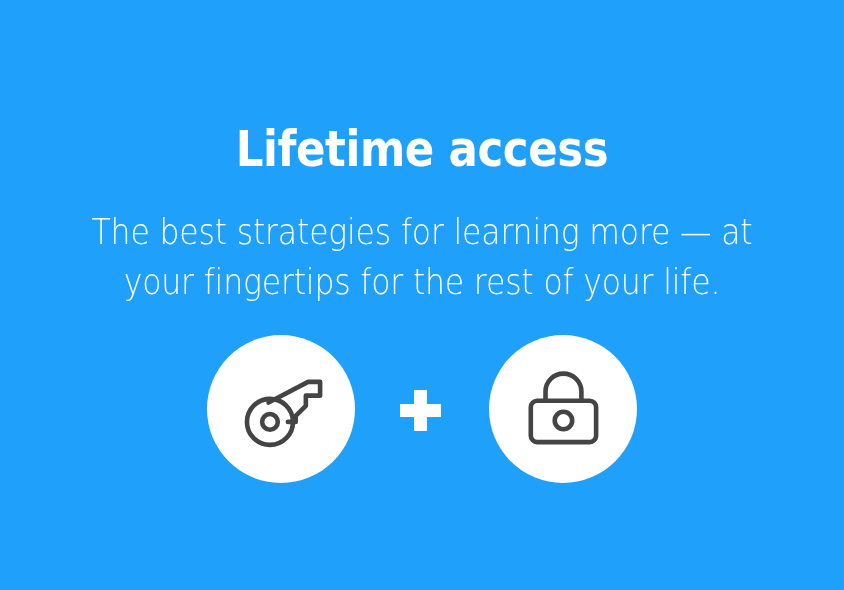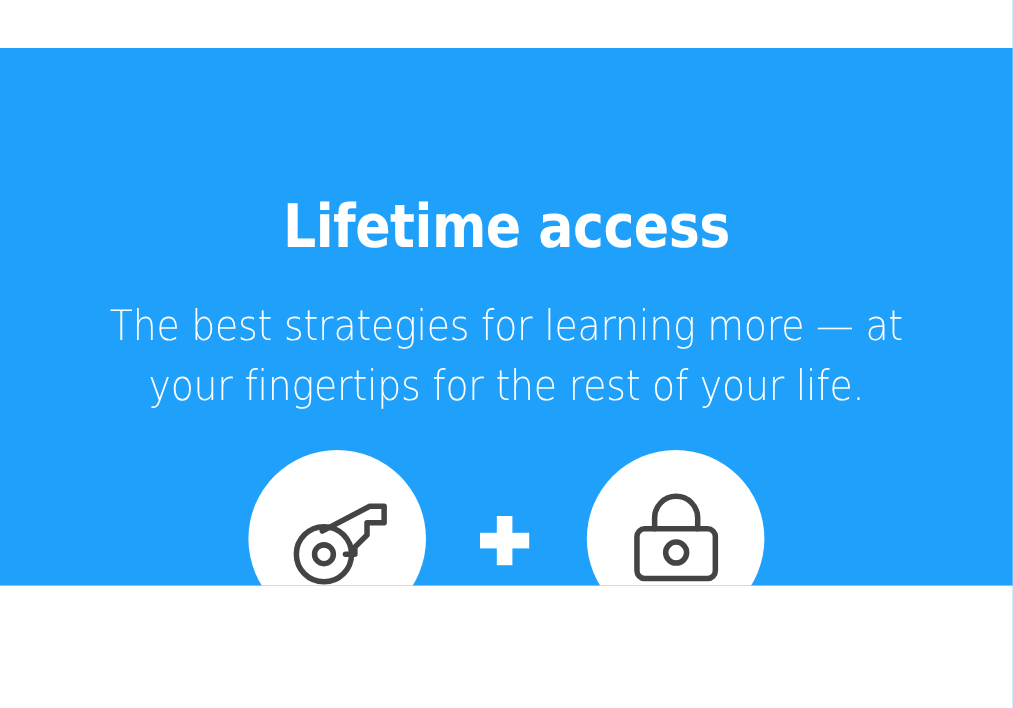--- a/index.html
+++ b/index.html
@@ -10,25 +10,24 @@
   body {
     width: 844px;
     height: 590px;
     overflow: hidden;
     font-family: "Liberation Sans", sans-serif;
   }
 
   .slide {
     position: relative;
     width: 844px;
-    height: 448px;
+    height: 590px;
     background: #1fa0fb;
     box-sizing: border-box;
     overflow: hidden;
-    margin-top: 40px;
   }
 
   
   .headline {
     position: absolute;
     left: 0;
     top: 86px;
     width: 844px;
     text-align: center;
     color: #ffffff;

